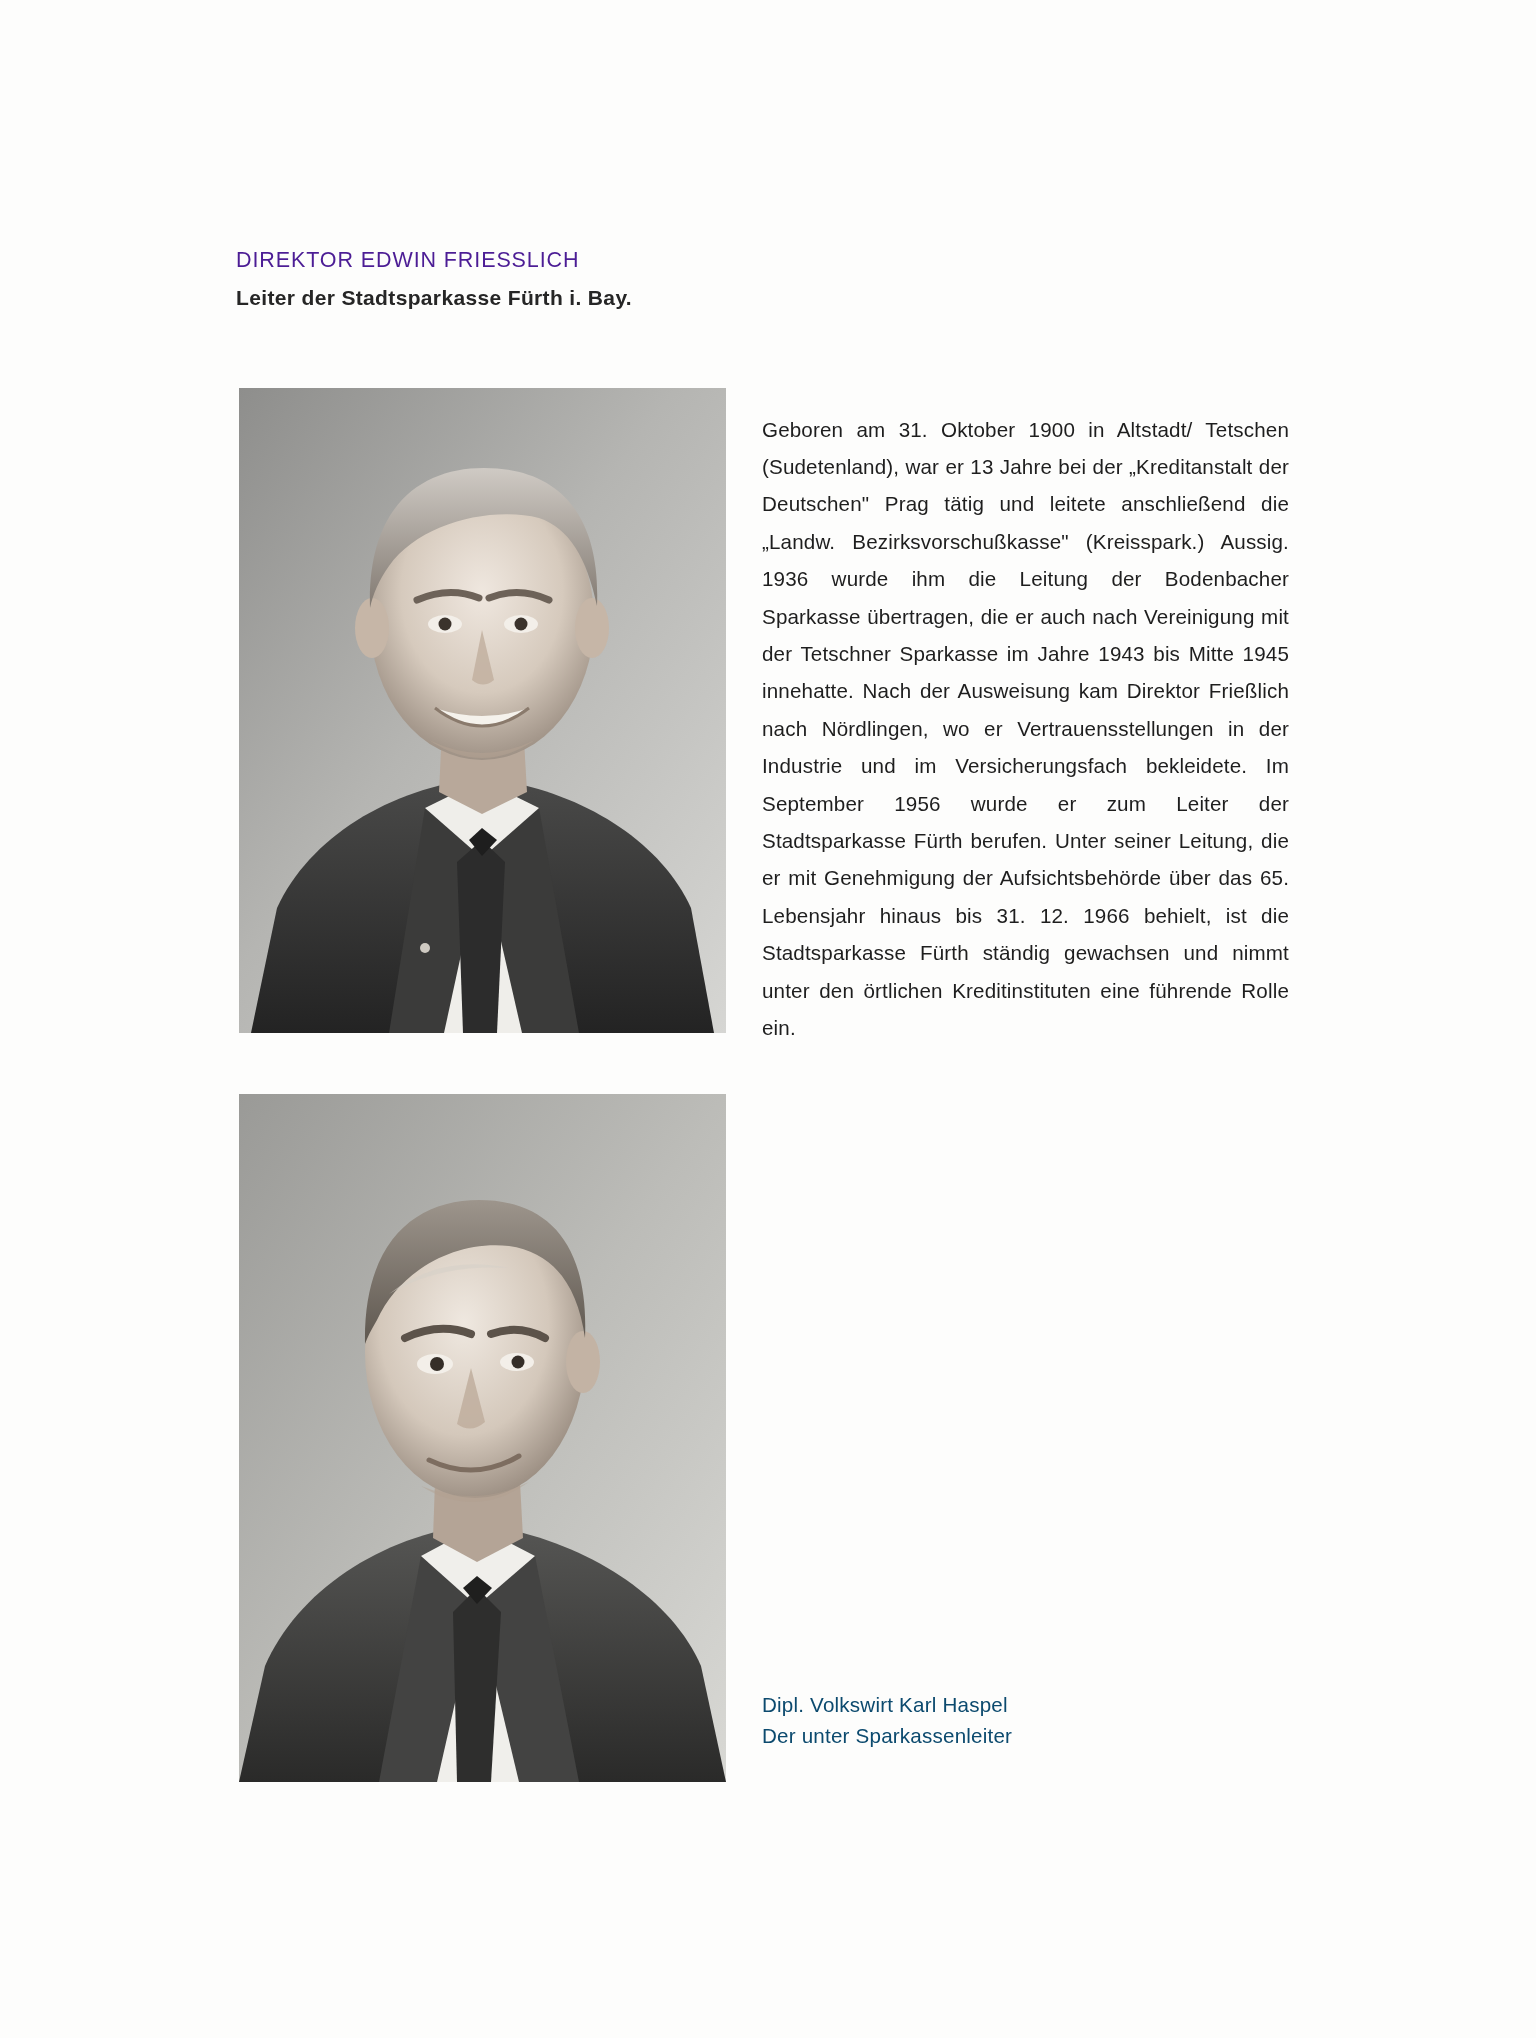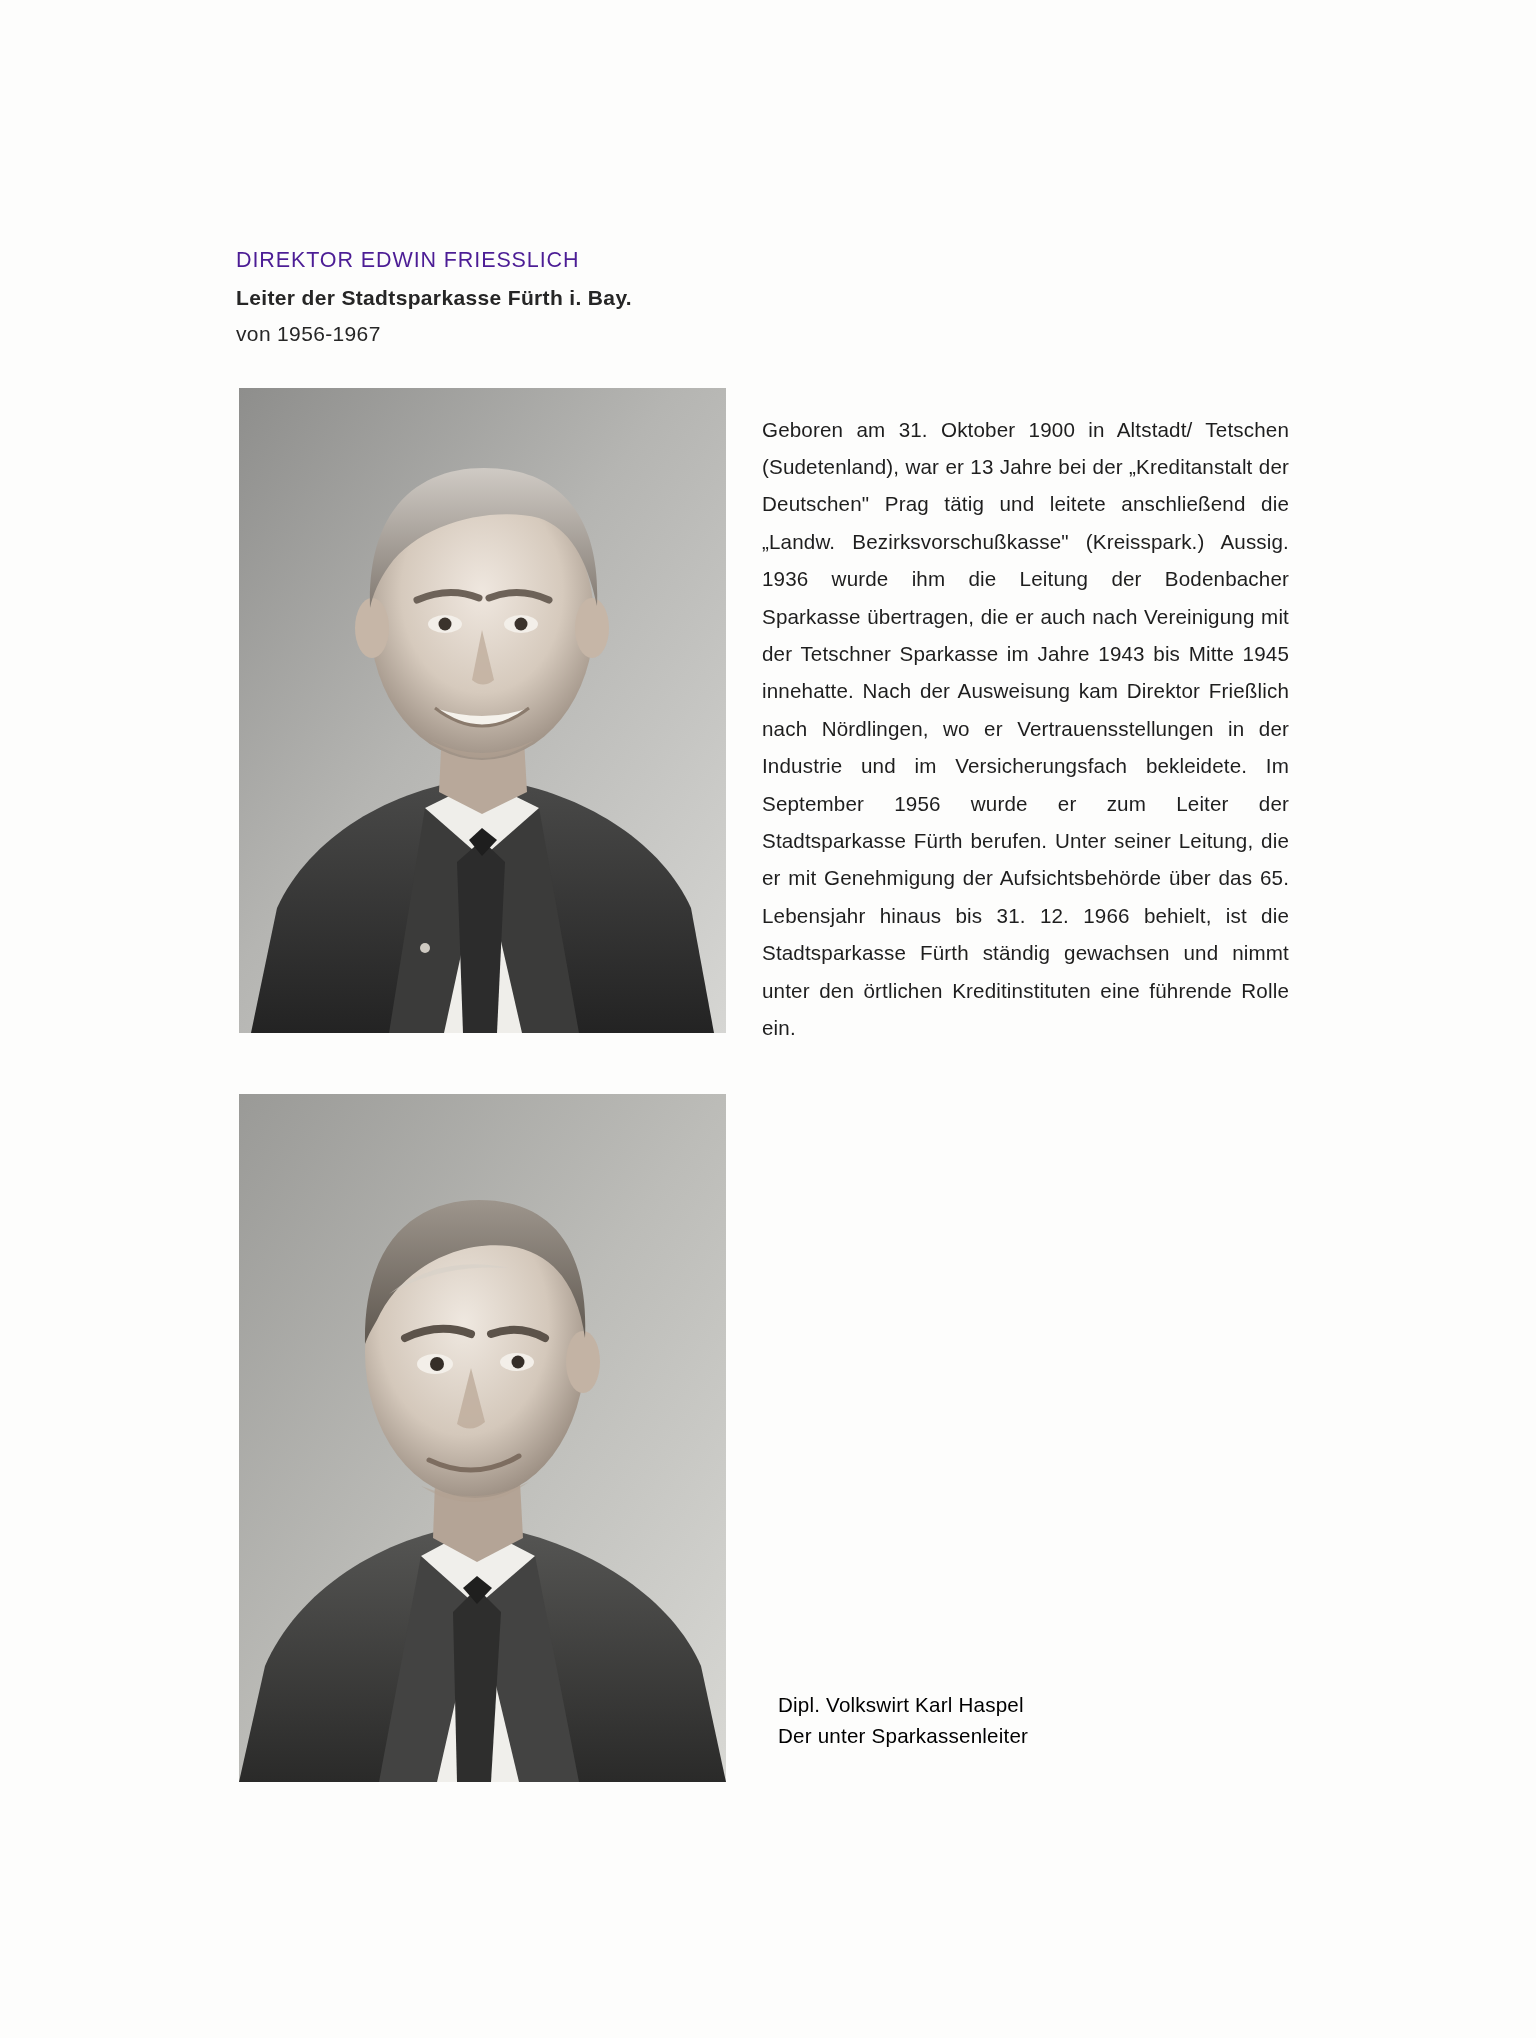--- a/index.html
+++ b/index.html
@@ -87,39 +87,38 @@
     letter-spacing: 0.15px;
   }
   .para + .para { margin-top: 0; margin-left: 37px; }
   .spaced {
     letter-spacing: 3.2px;
   }
 
   
   .caption {
     position: absolute;
-    left: 778px;
+    left: 762px;
     top: 1689px;
     width: 527px;
     font-size: 20.6px;
     line-height: 31px;
-    color: #000000;
+    color: #0c4a6e;
     letter-spacing: 0.2px;
   }
   .caption div { white-space: nowrap; }
 </style>
 </head>
 <body>
 
 <div class="page">
 
   <div class="heading">
     <div class="line1">DIREKTOR EDWIN FRIESSLICH</div>
     <div class="line2">Leiter der Stadtsparkasse Fürth i. Bay.</div>
-    <div class="line3">von 1956-1967</div>
   </div>
 
   <div class="photo photo-top">
     <svg viewBox="0 0 487 645" preserveAspectRatio="none" aria-hidden="true">
       <defs>
         <linearGradient id="bgTop" x1="0" y1="0" x2="1" y2="1">
           <stop offset="0%" stop-color="#8e8e8c"></stop>
           <stop offset="45%" stop-color="#b5b5b2"></stop>
           <stop offset="100%" stop-color="#d6d6d3"></stop>
         </linearGradient>

